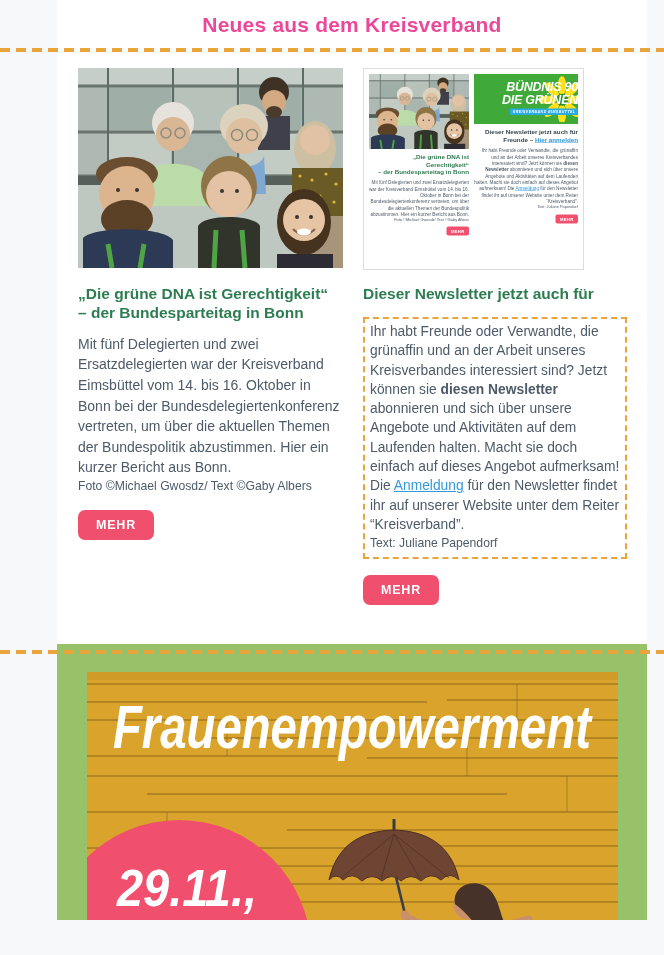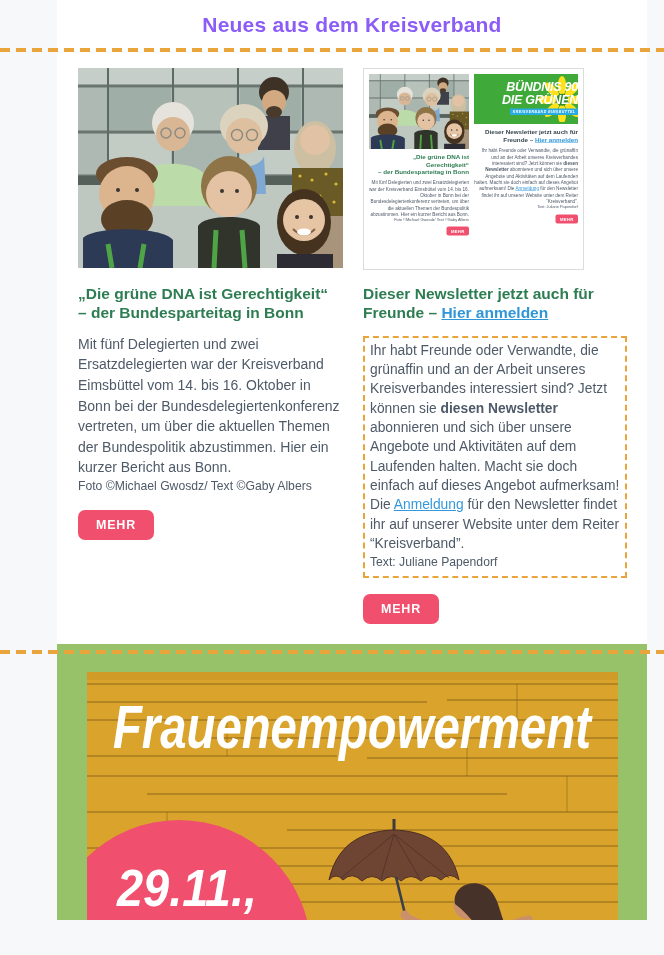--- a/index.html
+++ b/index.html
@@ -11,21 +11,21 @@
   }
   .defs{position:absolute;width:0;height:0;overflow:hidden;}
   .card{position:absolute;left:57px;width:590px;background:#ffffff;}
   .card1{top:0;height:646px;border-radius:0 0 12px 12px;}
   .card2{top:624px;height:296px;border-radius:12px 12px 0 0;}
   .dash{position:absolute;left:0;width:664px;height:4px;z-index:6;
     background:repeating-linear-gradient(90deg,#E9A43C 0 10px,transparent 10px 16px);}
   .dash1{top:48px;}
   .dash2{top:650px;}
   .section-title{padding-top:13px;text-align:center;font-size:21px;font-weight:bold;
-    color:#8b5cf6;letter-spacing:.2px;}
+    color:#ec4899;letter-spacing:.2px;}
   .cols{position:absolute;left:21px;top:68px;width:549px;display:flex;gap:20px;}
   .col-l{width:265px;}
   .col-r{width:264px;}
   .photo{display:block;width:265px;height:200px;}
   .art-head{margin:17px 0 0;font-size:15.5px;line-height:1.22;font-weight:bold;color:#2E7D52;}
   .art-body{margin:11px 0 0;font-size:14px;line-height:1.47;color:#4e5a68;}
   .credit{font-size:12.2px;line-height:1.25;color:#4e5a68;margin-top:1px;}
   .btn{display:inline-block;margin-top:16px;background:#F0506E;color:#fff;font-weight:bold;
     font-size:12.5px;letter-spacing:.8px;padding:8px 18px;border-radius:7px;cursor:pointer;}
   .link-bold{color:#2F96D8;font-weight:bold;text-decoration:underline;cursor:pointer;}
@@ -219,21 +219,20 @@
               <span>Ihr habt Freunde oder Verwandte, die grünaffin und an der Arbeit unseres Kreisverbandes interessiert sind? Jetzt können sie </span><b>diesen Newsletter</b><span> abonnieren und sich über unsere Angebote und Aktivitäten auf dem Laufenden halten. Macht sie doch einfach auf dieses Angebot aufmerksam! Die </span><span class="link">Anmeldung</span><span> für den Newsletter findet ihr auf unserer Website unter dem Reiter “Kreisverband”.</span>
               <div class="mini-credit">Text: Juliane Papendorf</div>
             </div>
             <span class="mini-btn">MEHR</span>
           </div>
         </div>
       </div>
 
       <div class="r-head">
         <div>Dieser Newsletter jetzt auch für</div>
-        <div><span>Freunde – </span><a class="link-bold">Hier anmelden</a></div>
       </div>
 
       <div class="dashed-box">
         <span>Ihr habt Freunde oder Verwandte, die grünaffin und an der Arbeit unseres Kreisverbandes interessiert sind? Jetzt können sie </span><b>diesen Newsletter</b><span> abonnieren und sich über unsere Angebote und Aktivitäten auf dem Laufenden halten. Macht sie doch einfach auf dieses Angebot aufmerksam! Die </span><a class="link">Anmeldung</a><span> für den Newsletter findet ihr auf unserer Website unter dem Reiter “Kreisverband”.</span>
         <div class="box-credit">Text: Juliane Papendorf</div>
       </div>
 
       <span class="btn">MEHR</span>
     </div>
   </div>

